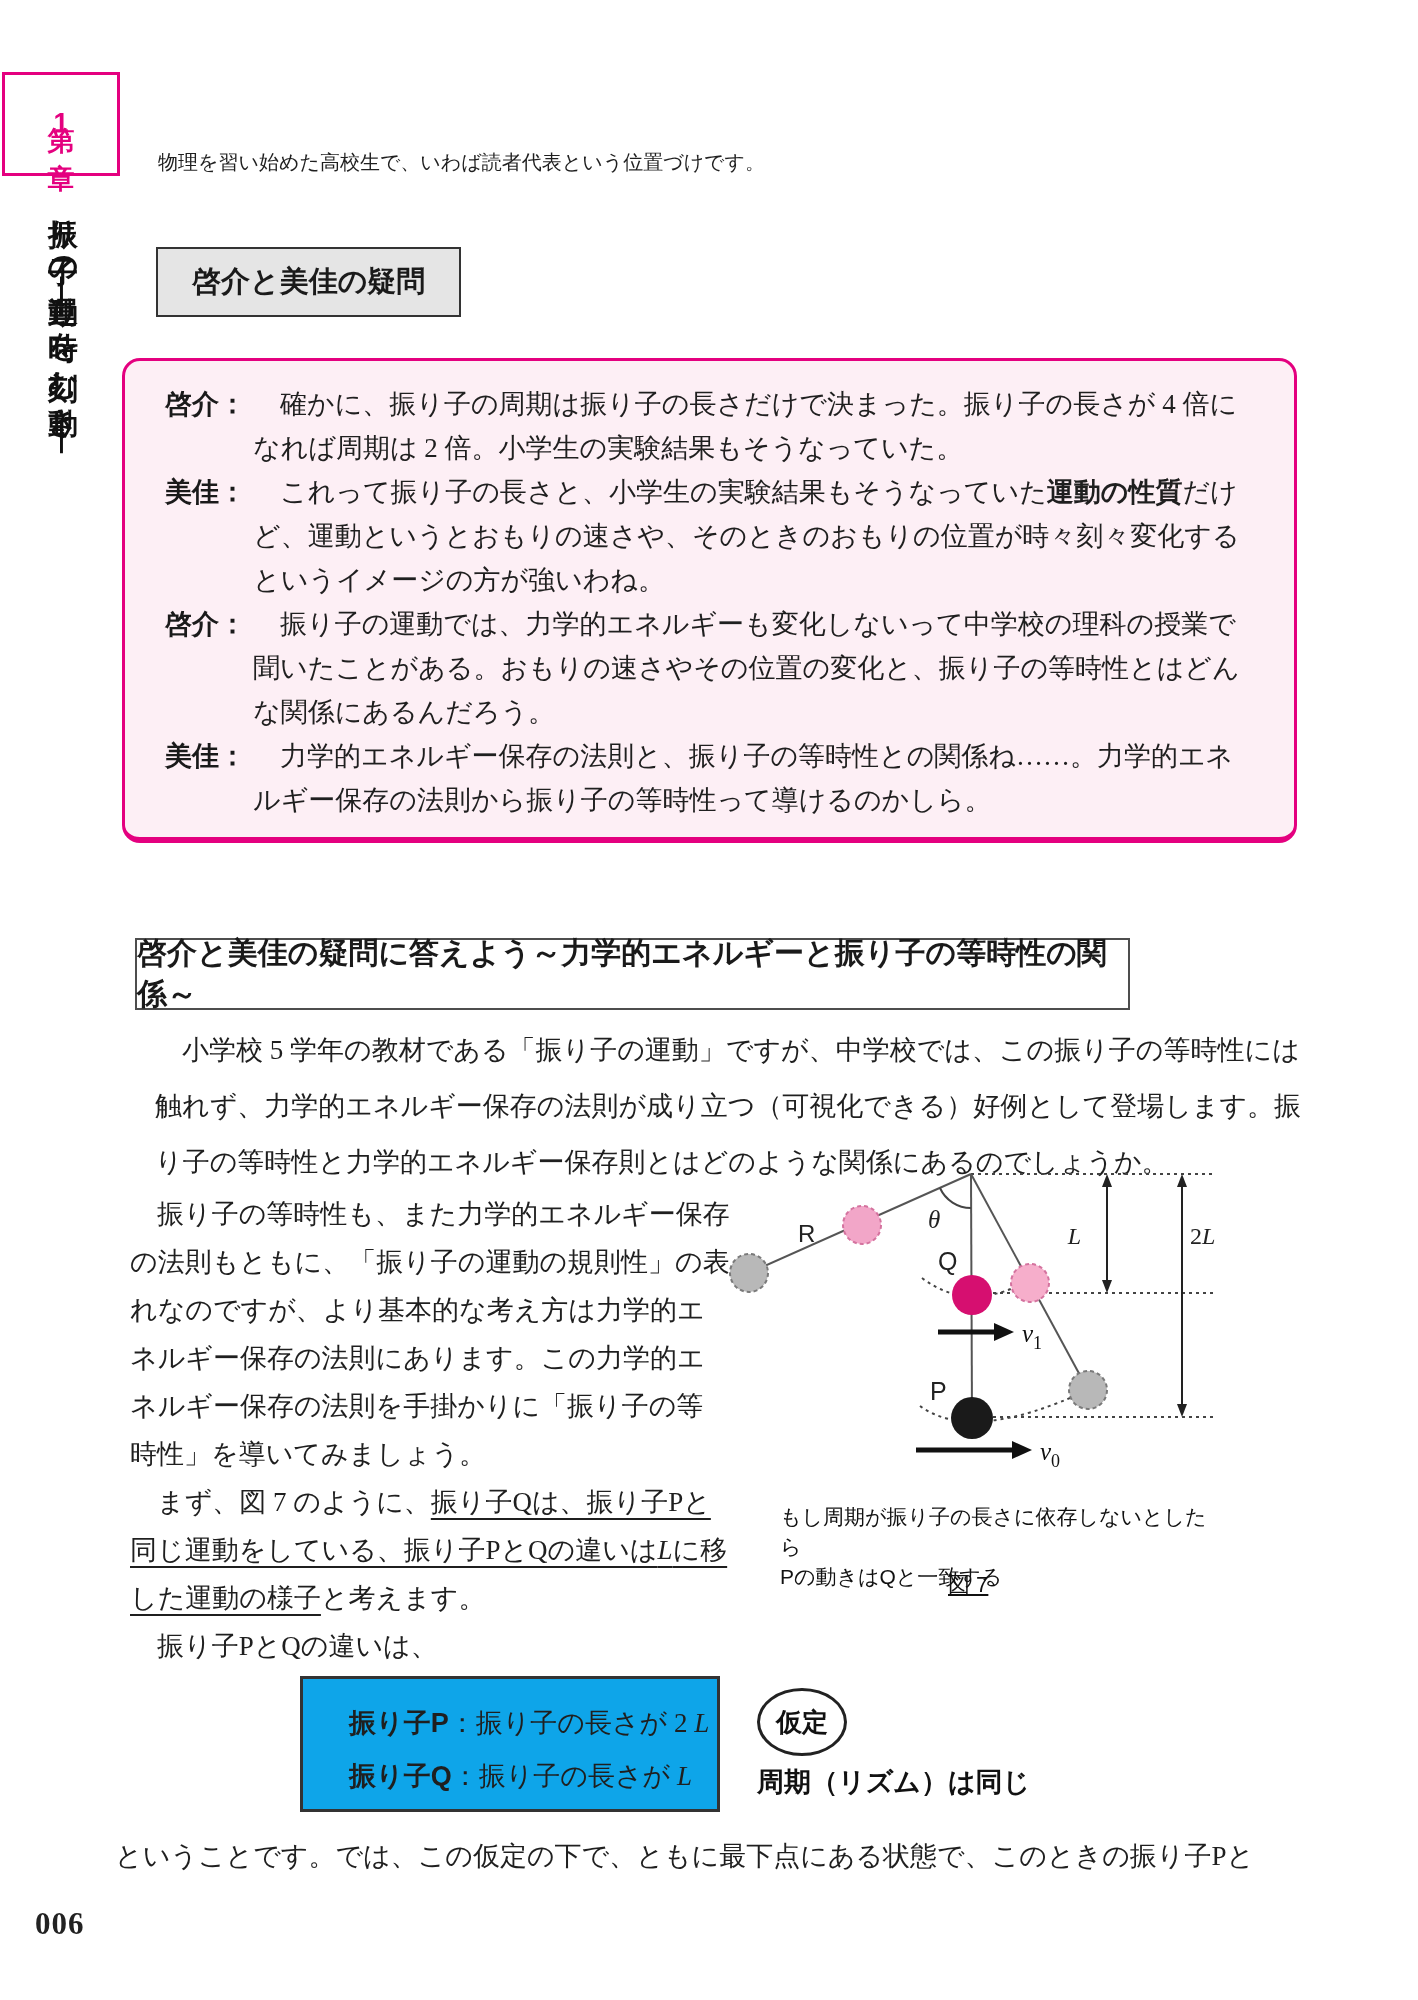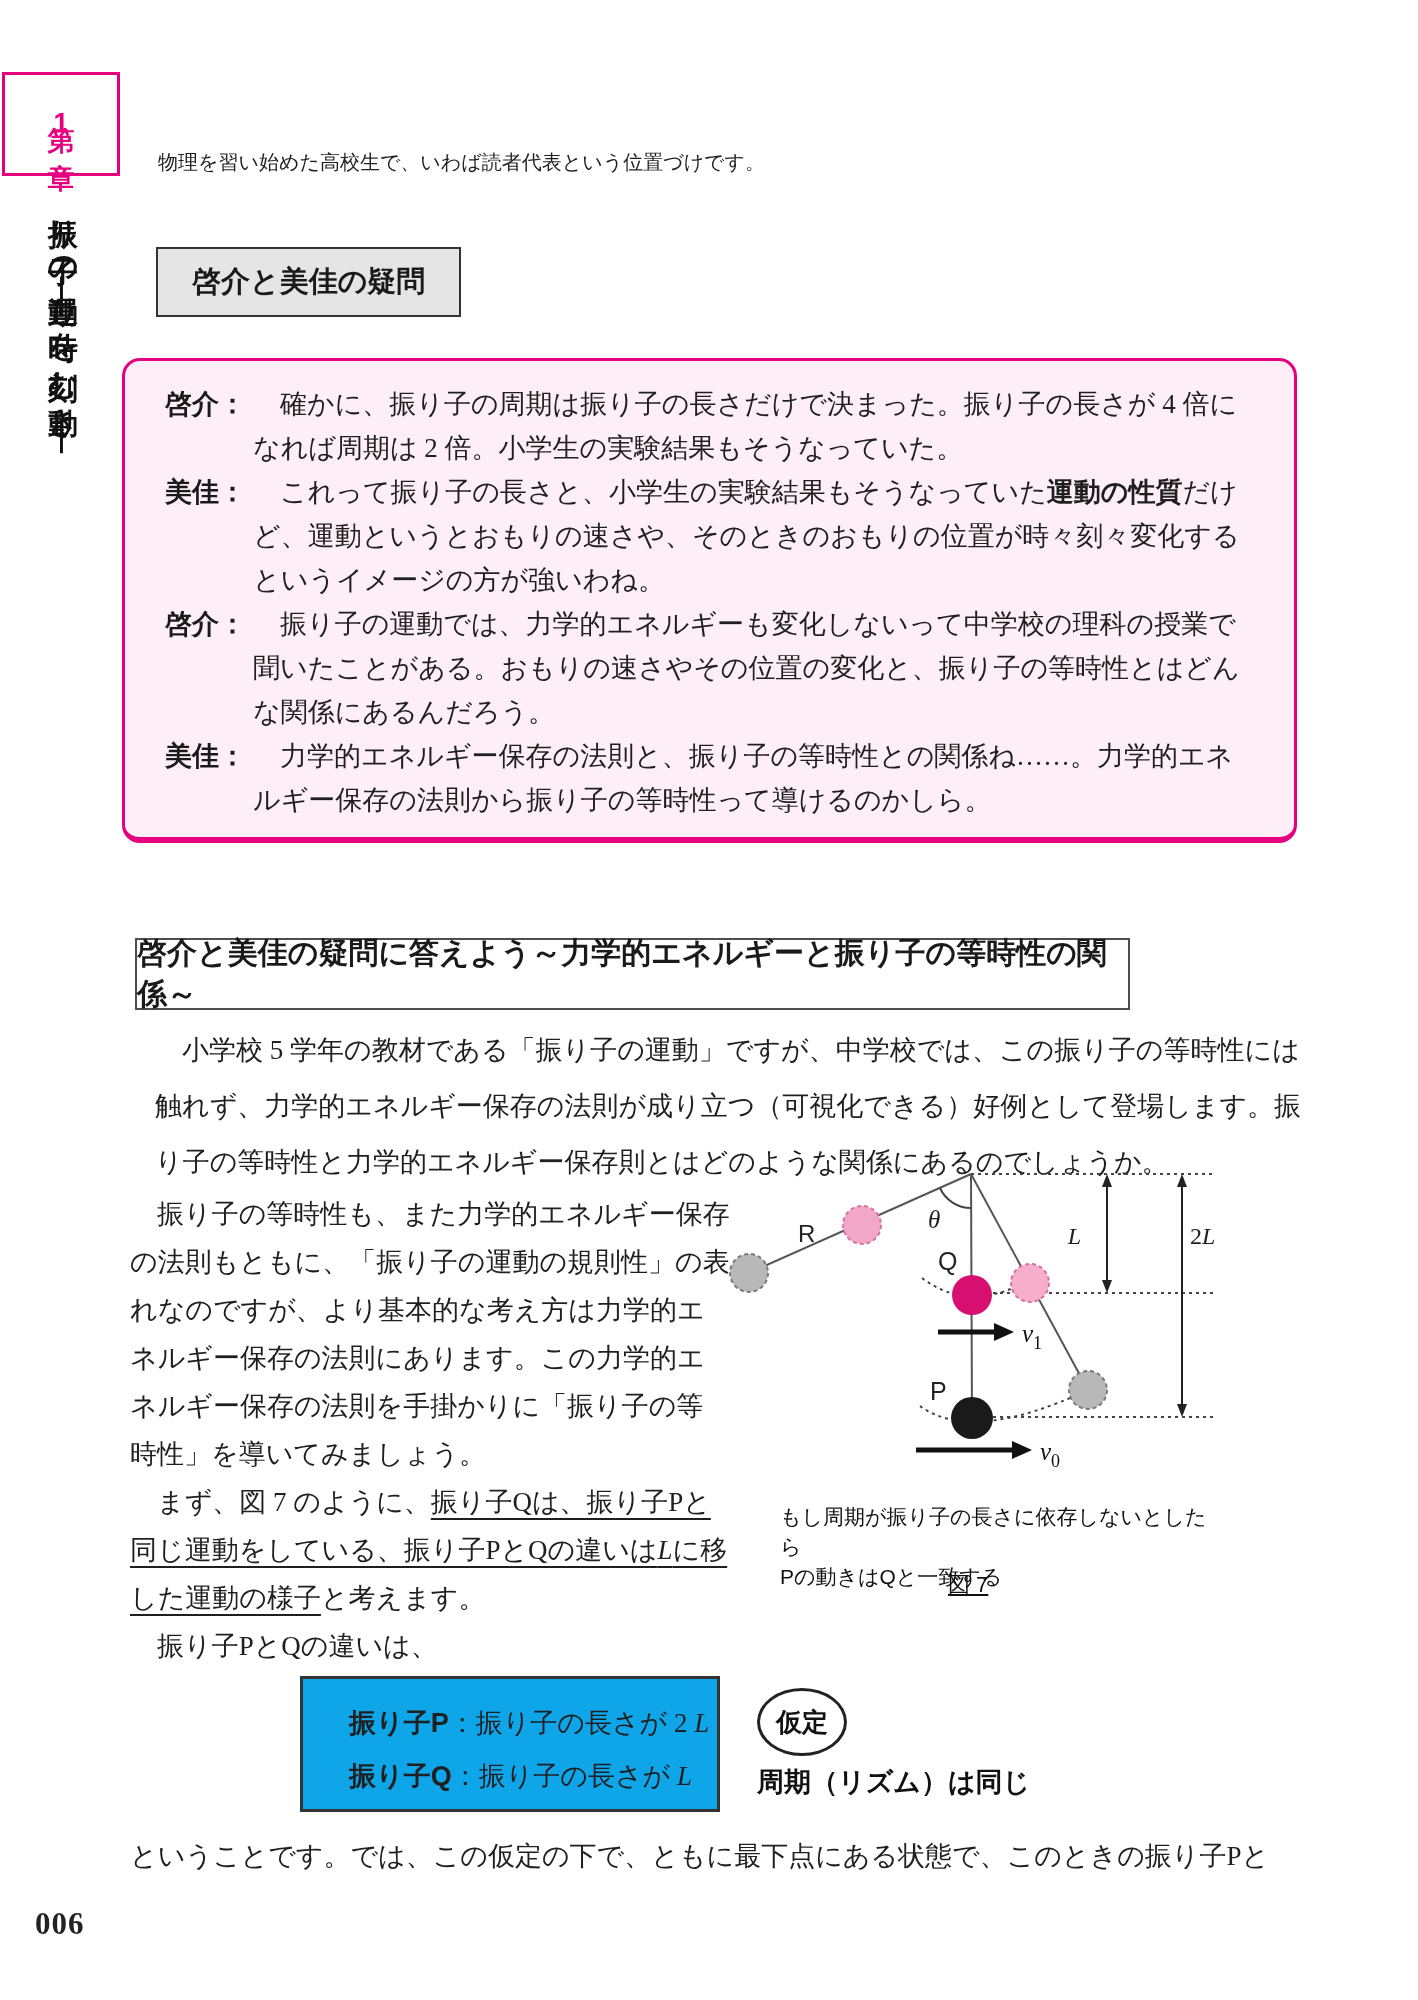--- a/index.html
+++ b/index.html
@@ -34,21 +34,21 @@
   .turn-text{text-indent:27px;}
   .turn-text b{font-family:"Liberation Sans","DejaVu Sans",sans-serif;font-weight:bold;}
 
   
   .body{font-size:27px;color:#1f1f1f;margin:0;}
   .p1{position:absolute;left:155px;top:1022px;width:1150px;line-height:56px;text-indent:1em;}
   .leftcol{position:absolute;left:130px;top:1190px;width:600px;}
   .leftcol p{margin:0;line-height:48px;text-indent:1em;}
   .u{text-decoration:underline;text-underline-offset:7px;text-decoration-thickness:1.5px;}
   .var{font-style:italic;font-family:"Liberation Serif","DejaVu Serif",serif;}
-  .closing{position:absolute;left:130px;top:1834px;width:1170px;line-height:44px;}
+  .closing{position:absolute;left:115px;top:1834px;width:1170px;line-height:44px;}
 
   
   .fig{position:absolute;left:700px;top:1160px;width:520px;height:460px;margin:0;}
   .fig svg{position:absolute;left:0;top:0;}
   .fig-caption{position:absolute;left:80px;top:342px;font-size:21px;line-height:30px;color:#111;}
   .fig-label{position:absolute;left:248px;top:410px;font-size:22px;color:#111;text-decoration:underline;}
 
   
   .abox{position:absolute;left:300px;top:1676px;width:420px;height:136px;border:3px solid #333;
     box-sizing:border-box;background:#0ea5e9;padding:18px 0 0 46px;}

